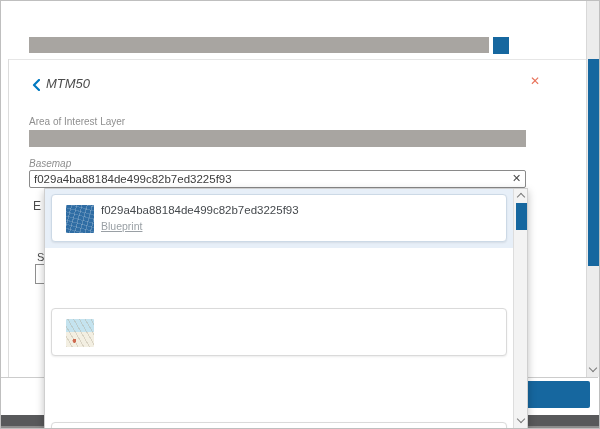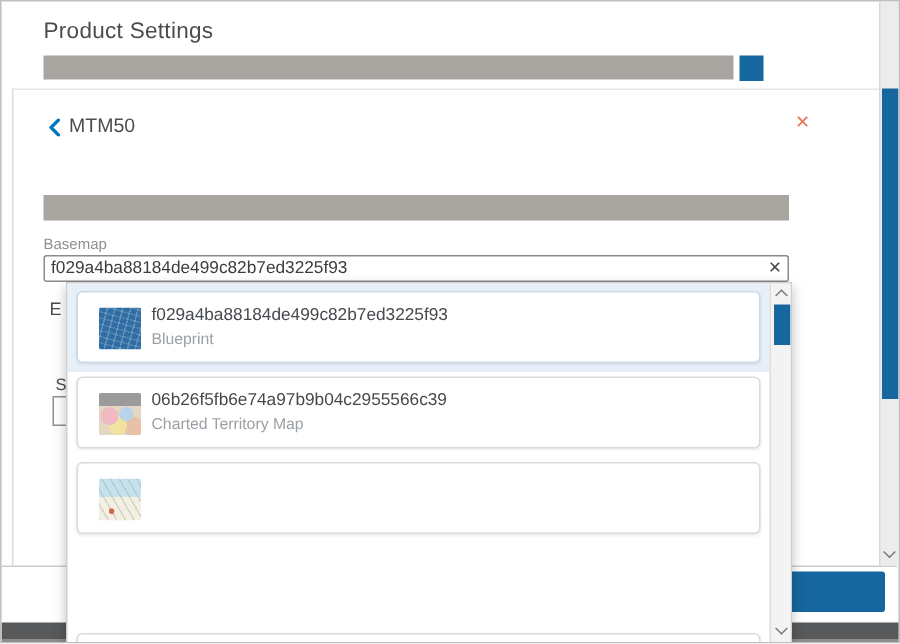--- a/index.html
+++ b/index.html
@@ -12,29 +12,29 @@
   
   .page-title { position:absolute; left:28px; top:11px; font-size:15px; color:#4c4c4c; letter-spacing:.2px; }
   .redacted-bar-top { position:absolute; left:28px; top:36px; width:460px; height:16px; background:#a8a5a1; }
   .blue-square { position:absolute; left:492px; top:36px; width:16px; height:17px; background:#16679f; }
 
   
   .dialog-top-border { position:absolute; left:7px; top:58px; width:578px; height:1px; background:#e6e6e6; }
   .dialog-left-border { position:absolute; left:7px; top:58px; width:1px; height:318px; background:#dcdcdc; }
   .dialog-bottom-border { position:absolute; left:0px; top:376px; width:597px; height:1px; background:#cccccc; }
 
-  .back-row { position:absolute; left:31px; top:74px; height:16px; display:flex; align-items:flex-end; gap:6px; cursor:pointer; }
+  .back-row { position:absolute; left:31px; top:74px; height:16px; display:flex; align-items:flex-end; gap:6px; cursor:pointer;font-style:italic; }
   .back-label { font-size:13px; color:#4c4c4c; }
   .close-x { position:absolute; left:529px; top:73px; font-size:12px; color:#e8745c; cursor:pointer; }
 
   .field-label { position:absolute; font-size:10px; color:#8f8f8f; }
   .aoi-label { left:28px; top:115px; }
   .aoi-redacted { position:absolute; left:28px; top:129px; width:497px; height:17px; background:#a8a5a1; }
 
-  .bm-label { left:28px; top:157px; }
+  .bm-label { left:28px; top:157px;font-style:italic; }
   .bm-input {
     position:absolute; left:28px; top:169px; width:497px; height:18px;
     border:1px solid #8a8a8a; border-radius:2px; background:#fff;
     font-size:11.5px; color:#3c3c3c; padding:0 18px 0 4px;
     font-family:"Liberation Sans", sans-serif;
   }
   .bm-clear { position:absolute; left:511px; top:171px; font-size:11px; color:#4a4a4a; cursor:pointer; }
 
   
   .clip-e { position:absolute; left:32px; top:198px; font-size:12px; color:#4a4a4a; }
@@ -62,21 +62,21 @@
   }
   .dd-highlight { position:absolute; left:0; top:0; width:468px; height:59px; background:#e7eff8; }
   .dd-card {
     position:absolute; left:6px; width:456px; height:48px;
     background:#fff; border:1px solid #dadada; border-radius:4px;
     box-shadow:0 1px 2px rgba(0,0,0,.08); cursor:pointer;
   }
   .dd-card.sel { border-color:#ccd9e6; }
   .dd-thumb { position:absolute; left:14px; top:10px; width:28px; height:28px; border-radius:1px; }
   .dd-id { position:absolute; left:49px; top:9px; font-size:11.5px; color:#45494d; }
-  .dd-name { position:absolute; left:49px; top:25px; font-size:10.5px; color:#9aa0a5; }
+  .dd-name { position:absolute; left:49px; top:25px; font-size:10.5px; color:#9aa0a5;text-decoration:underline; }
 
   .t-blueprint {
     background-color:#2f6da4;
     background-image:
       repeating-linear-gradient(105deg, rgba(255,255,255,.22) 0 1px, transparent 1px 5px),
       repeating-linear-gradient(15deg, rgba(255,255,255,.15) 0 1px, transparent 1px 4px);
   }
   .t-charted {
     background-color:#e6d7c3;
     background-image:
@@ -105,36 +105,36 @@
   .dd-scrollbar { position:absolute; left:468px; top:0; width:16px; height:242px; background:#f3f3f3; border-left:1px solid #ddd; }
   .dd-scroll-up { position:absolute; left:4px; top:5px; }
   .dd-scroll-thumb { position:absolute; left:2px; top:14px; width:11px; height:27px; background:#16679f; }
   .dd-scroll-down { position:absolute; left:4px; top:227px; }
 </style>
 </head>
 <body>
 
 <div id="screen">
 
-  <div class="page-title">Product Settings</div>
   <div class="redacted-bar-top"></div>
   <div class="blue-square"></div>
 
   <div class="dialog-top-border"></div>
   <div class="dialog-left-border"></div>
   <div class="dialog-bottom-border"></div>
 
   <div class="back-row">
     <svg width="8" height="12" viewBox="0 0 8 12">
       <path d="M7 1 L2 6 L7 11" stroke="#0079c1" stroke-width="2.2" fill="none" stroke-linecap="round" stroke-linejoin="round"></path>
     </svg>
     <span class="back-label">MTM50</span>
   </div>
   <span class="close-x">✕</span>
 
+  <div class="field-label aoi-label">Area of Interest Layer</div>
   <div class="aoi-redacted"></div>
 
   <div class="field-label bm-label">Basemap</div>
   <input class="bm-input" type="text" value="f029a4ba88184de499c82b7ed3225f93" style="">
   <span class="bm-clear">✕</span>
 
   <div class="clip-e">E</div>
   <div class="clip-s">S</div>
   <div class="clip-checkbox"></div>
 
@@ -149,25 +149,20 @@
 
   <div class="dropdown">
     <div class="dd-highlight"></div>
 
     <div class="dd-card sel" style="top:5px">
       <div class="dd-thumb t-blueprint"></div>
       <div class="dd-id">f029a4ba88184de499c82b7ed3225f93</div>
       <div class="dd-name">Blueprint</div>
     </div>
 
-    <div class="dd-card" style="top:62px">
-      <div class="dd-thumb t-charted"></div>
-      <div class="dd-id">06b26f5fb6e74a97b9b04c2955566c39</div>
-      <div class="dd-name">Charted Territory Map</div>
-    </div>
 
     <div class="dd-card" style="top:119px">
       <div class="dd-thumb t-pencil"></div>
     </div>
 
 
     <div class="dd-card" style="top:233px"></div>
 
     <div class="dd-scrollbar">
       <span class="chev up dd-scroll-up"></span>

